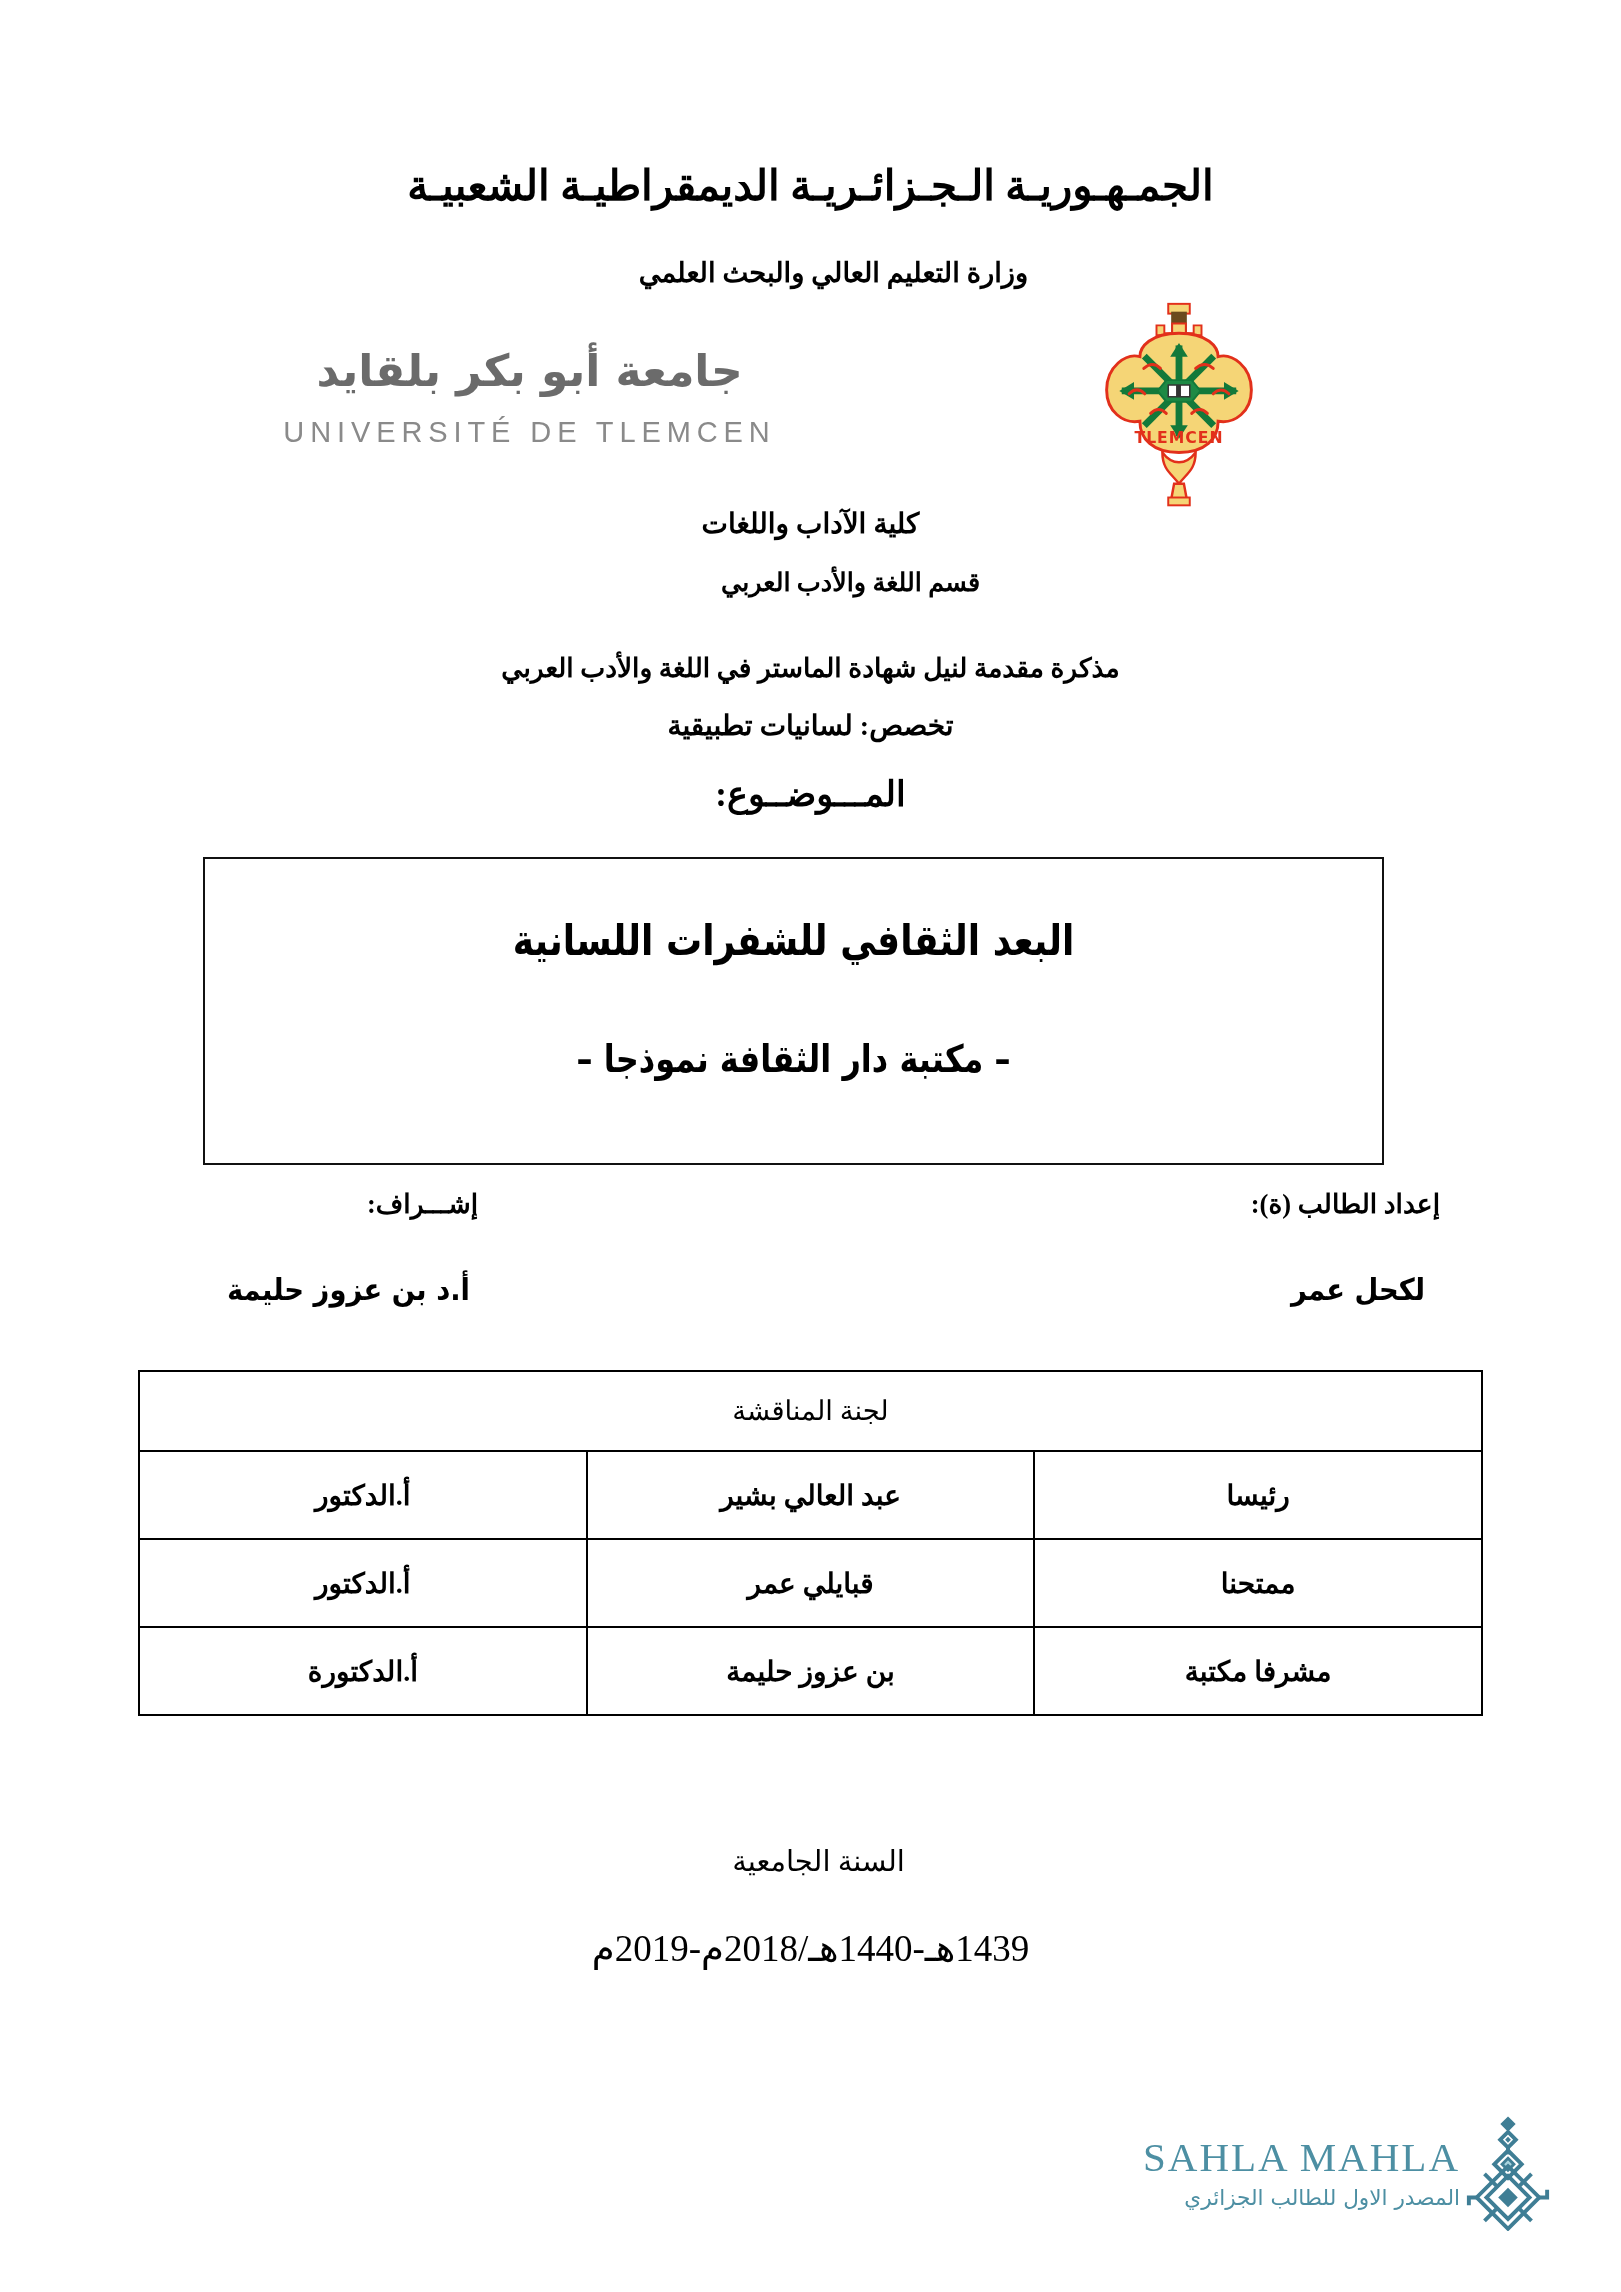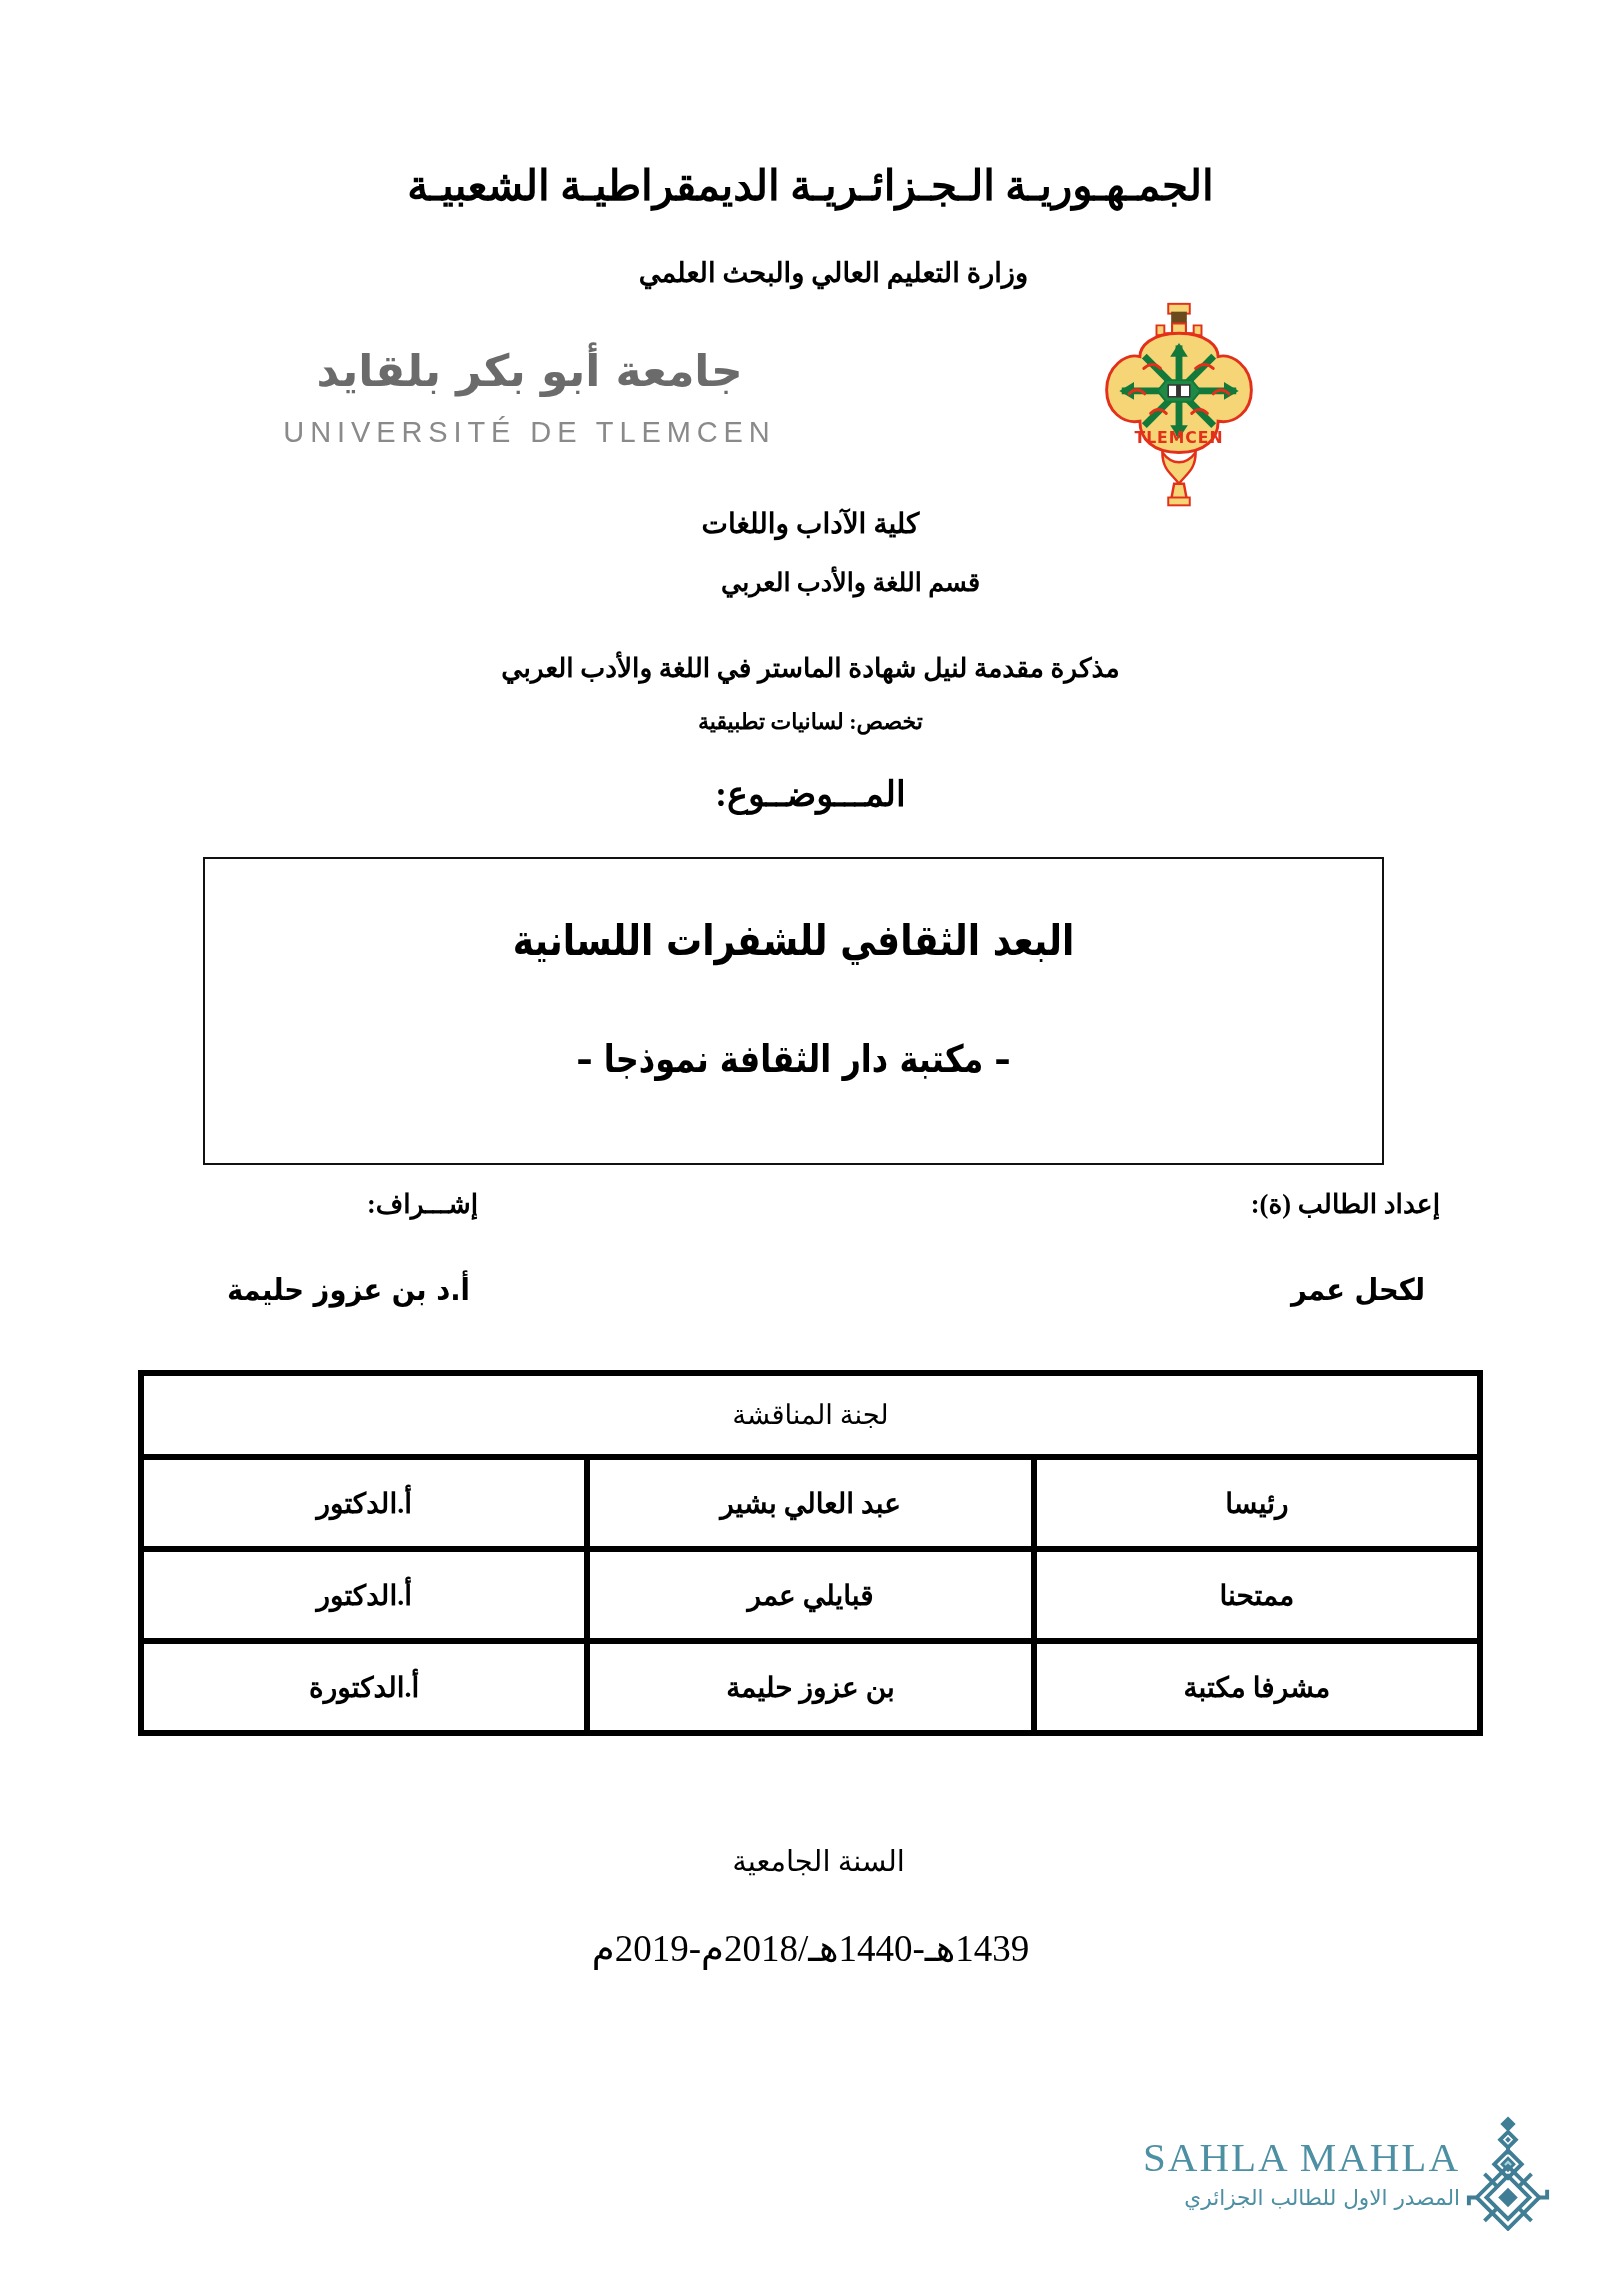--- a/index.html
+++ b/index.html
@@ -124,21 +124,21 @@
     text-align: center;
     font-size: 26.5px;
     font-weight: bold;
   }
   .specialty {
     position: absolute;
     top: 709px;
     left: 0;
     width: 100%;
     text-align: center;
-    font-size: 22px;
+    font-size: 28px;
     font-weight: bold;
   }
   .subject-label {
     position: absolute;
     top: 774px;
     left: 0;
     width: 100%;
     text-align: center;
     font-size: 35px;
     font-weight: bold;
@@ -215,21 +215,21 @@
   
   .jury-table {
     position: absolute;
     left: 138px;
     top: 1370px;
     width: 1345px;
     border-collapse: collapse;
     table-layout: fixed;
   }
   .jury-table td {
-    border: 6px solid #000000;
+    border: 2px solid #000000;
     text-align: center;
     vertical-align: middle;
     font-size: 28px;
     font-weight: bold;
     font-family: "Liberation Serif", "DejaVu Serif", serif;
   }
   .jury-head-cell {
     height: 76px;
     font-size: 27.4px !important;
     font-weight: normal !important;

